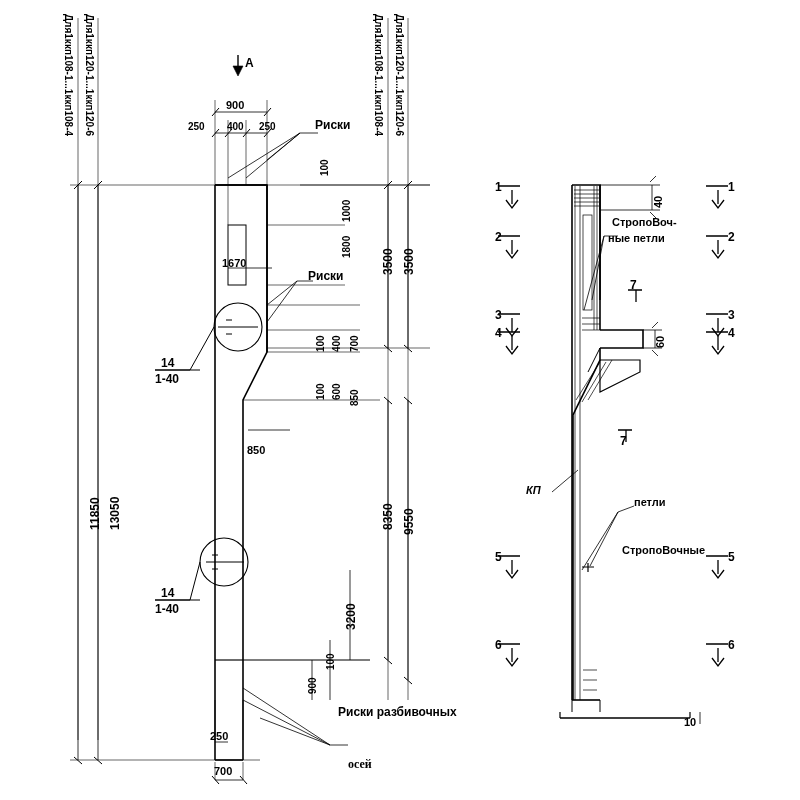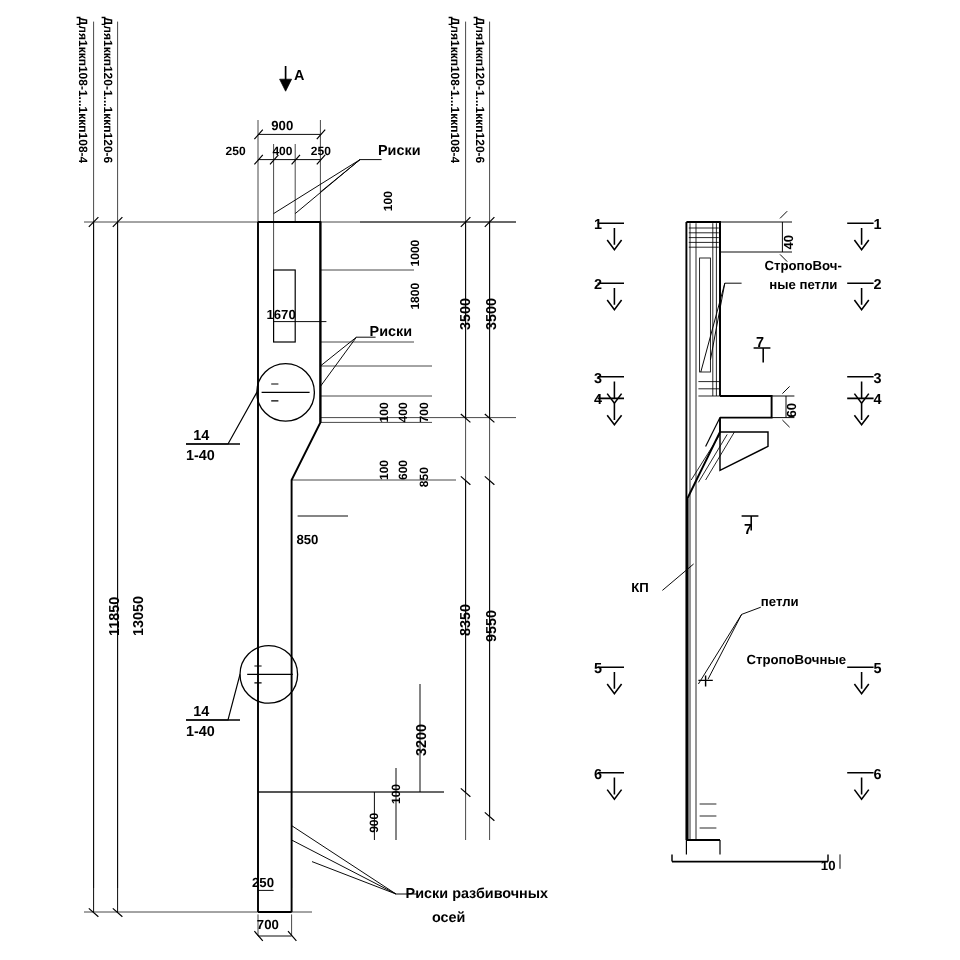--- a/index.html
+++ b/index.html
@@ -289,34 +289,34 @@
   <div class="lbl s10 rot" style="left:325px;top:670px;transform:rotate(-90deg);">100</div>
 
   <div class="lbl s11" style="left:210px;top:730px;">250</div>
   <div class="lbl s11" style="left:214px;top:765px;">700</div>
 
   <div class="lbl s12" style="left:161px;top:356px;">14</div>
   <div class="lbl s12" style="left:155px;top:372px;">1-40</div>
   <div class="lbl s12" style="left:161px;top:586px;">14</div>
   <div class="lbl s12" style="left:155px;top:602px;">1-40</div>
 
-  <div class="lbl s12" style="left:338px;top:737px;">Риски  разбивочных</div>
-  <div class="lbl s12" style="left:360px;top:757px;">осей</div>
+  <div class="lbl s12" style="left:338px;top:705px;">Риски  разбивочных</div>
+  <div class="lbl s12" style="left:348px;top:757px;font-family:Liberation Serif, serif;">осей</div>
 
   <div class="lbl s11 rot" style="left:652px;top:208px;transform:rotate(-90deg);">40</div>
   <div class="lbl s11 rot" style="left:654px;top:348px;transform:rotate(-90deg);">60</div>
   <div class="lbl s11" style="left:684px;top:716px;text-align:right;">10</div>
 
-  <div class="lbl s11" style="left:637px;top:216px;">СтропоВоч-</div>
-  <div class="lbl s11" style="left:608px;top:232px;margin-left:33px;">ные петли</div>
+  <div class="lbl s11" style="left:612px;top:216px;">СтропоВоч-</div>
+  <div class="lbl s11" style="left:608px;top:232px;">ные петли</div>
 
   <div class="lbl s11" style="left:622px;top:500px;margin-top:44px;">СтропоВочные</div>
   <div class="lbl s11" style="left:634px;top:496px;">петли</div>
 
-  <div class="lbl s11" style="left:526px;top:484px;">КП</div>
+  <div class="lbl s11" style="left:526px;top:484px;font-style:italic;">КП</div>
 
   <div class="lbl s12" style="left:495px;top:180px;">1</div>
   <div class="lbl s12" style="left:495px;top:230px;">2</div>
   <div class="lbl s12" style="left:495px;top:308px;">3</div>
   <div class="lbl s12" style="left:495px;top:326px;">4</div>
   <div class="lbl s12" style="left:495px;top:550px;">5</div>
   <div class="lbl s12" style="left:495px;top:638px;">6</div>
 
   <div class="lbl s12" style="left:728px;top:180px;">1</div>
   <div class="lbl s12" style="left:728px;top:230px;">2</div>

